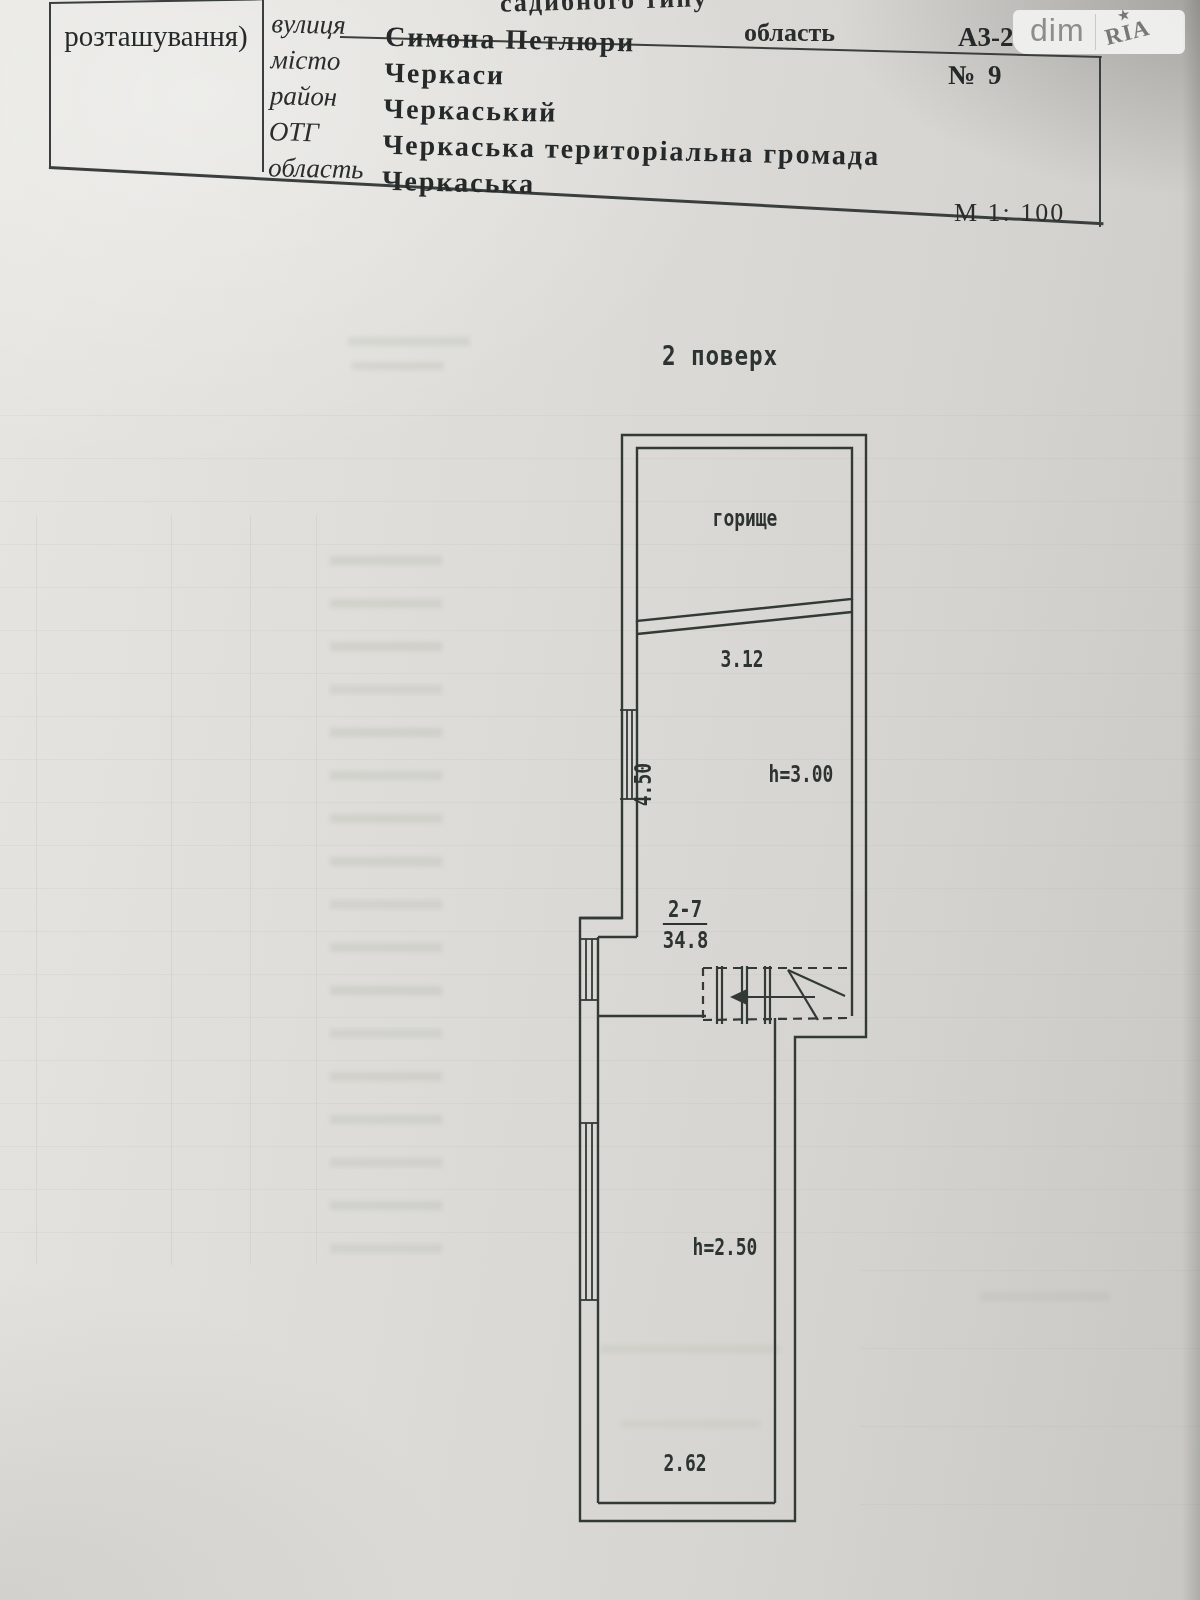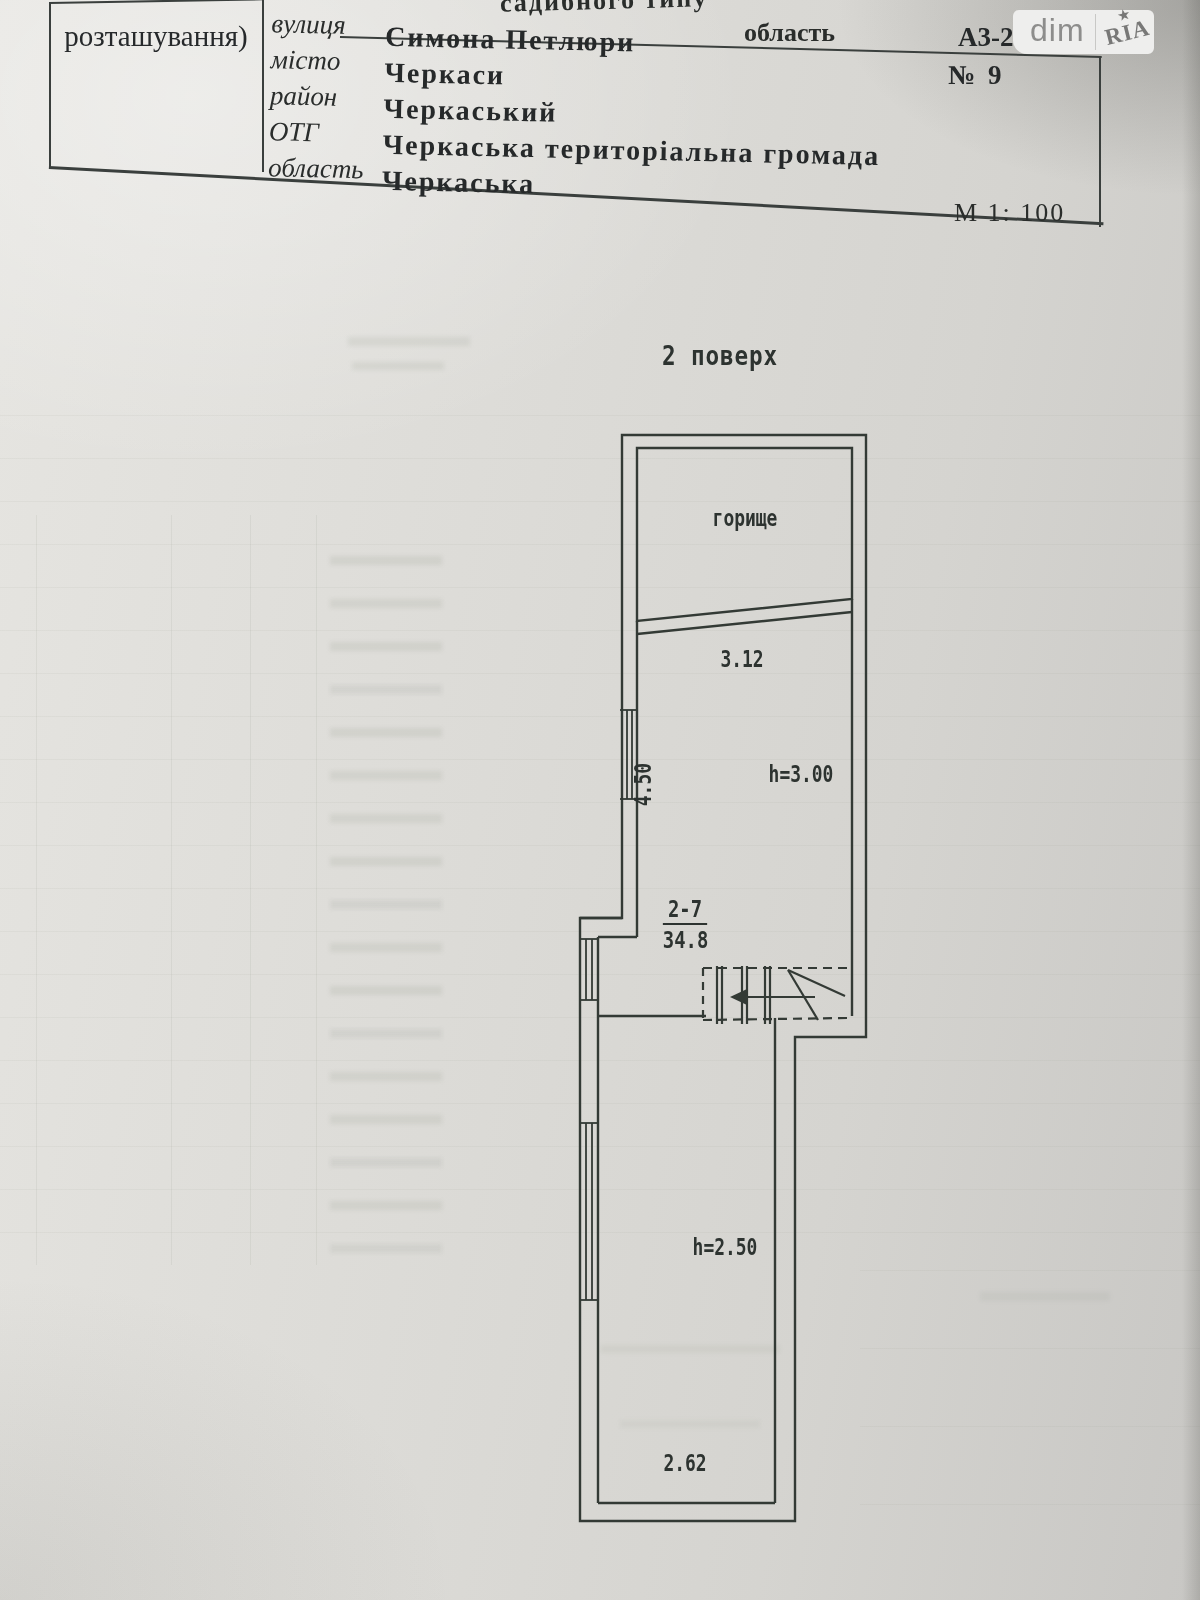--- a/index.html
+++ b/index.html
@@ -40,21 +40,21 @@
   .hrow{position:absolute; left:0; width:850px; height:36px;}
   .hrow .lab{position:absolute; left:9px; top:0; font-style:italic; font-size:27px; color:#2a2d2c;}
   .hrow .val{position:absolute; left:123px; top:10px; font-weight:bold; font-size:28px; letter-spacing:2px; color:#26292a; white-space:nowrap;}
   .top-fragment{position:absolute; left:500px; top:-14px; font-weight:bold; font-size:26px;
     letter-spacing:2px; transform:rotate(-1.5deg); color:#2a2d2b;}
   .litera{position:absolute; left:744px; top:18px; font-weight:bold; font-size:26px; color:#2a2d2b;}
   .litera-val{position:absolute; left:958px; top:22px; font-weight:bold; font-size:27px; color:#26292a;text-align:right;}
   .house-no{position:absolute; left:948px; top:60px; font-weight:bold; font-size:27px; letter-spacing:3px; color:#26292a;}
   .map-scale{position:absolute; left:916px; top:198px; font-size:26px; letter-spacing:2px; color:#2a2d2b;margin-left:38px;}
   
-  .wm{position:absolute; left:1013px; top:10px; width:141px; height:44px;
+  .wm{position:absolute; left:1013px; top:10px; width:172px; height:44px;
     background:rgba(240,240,238,0.97); border-radius:6px 6px 6px 14px;text-decoration:underline;}
   .wm .dim{position:absolute; left:17px; top:2px; font-family:"Liberation Sans", sans-serif;
     font-size:32px; color:#8d8d8c; letter-spacing:1px;}
   .wm .div{position:absolute; left:82px; top:4px; width:1px; height:36px; background:#c8c8c6;}
   .wm .ria{position:absolute; left:92px; top:10px; font-weight:bold; font-size:23px;
     color:#787877; letter-spacing:1px; transform:rotate(-14deg);}
   .wm .star{position:absolute; left:104px; top:-4px; font-size:15px; color:#787877; transform:rotate(-14deg);}
   
   .plan-svg{position:absolute; left:0; top:0;}
   .plan-label{position:absolute; font-family:"DejaVu Sans Mono", monospace; font-weight:bold;

